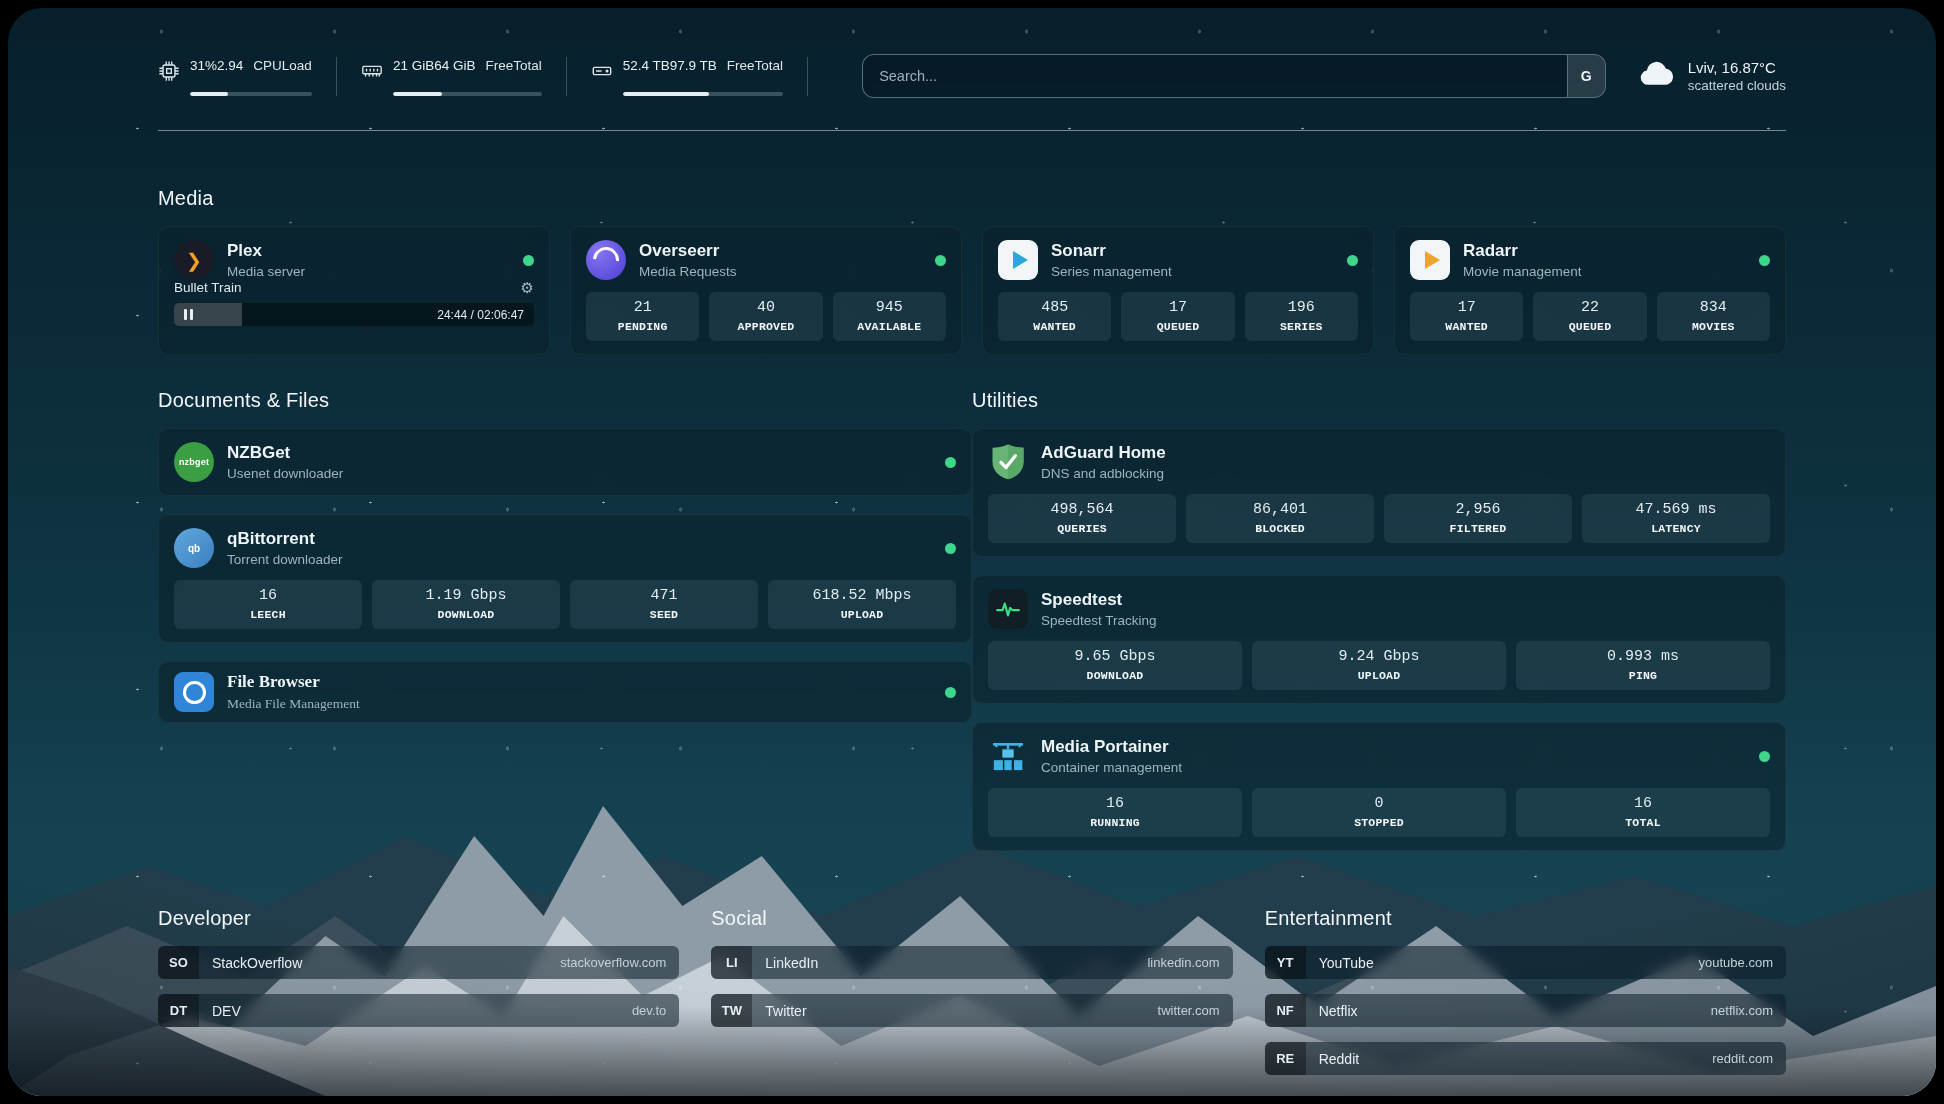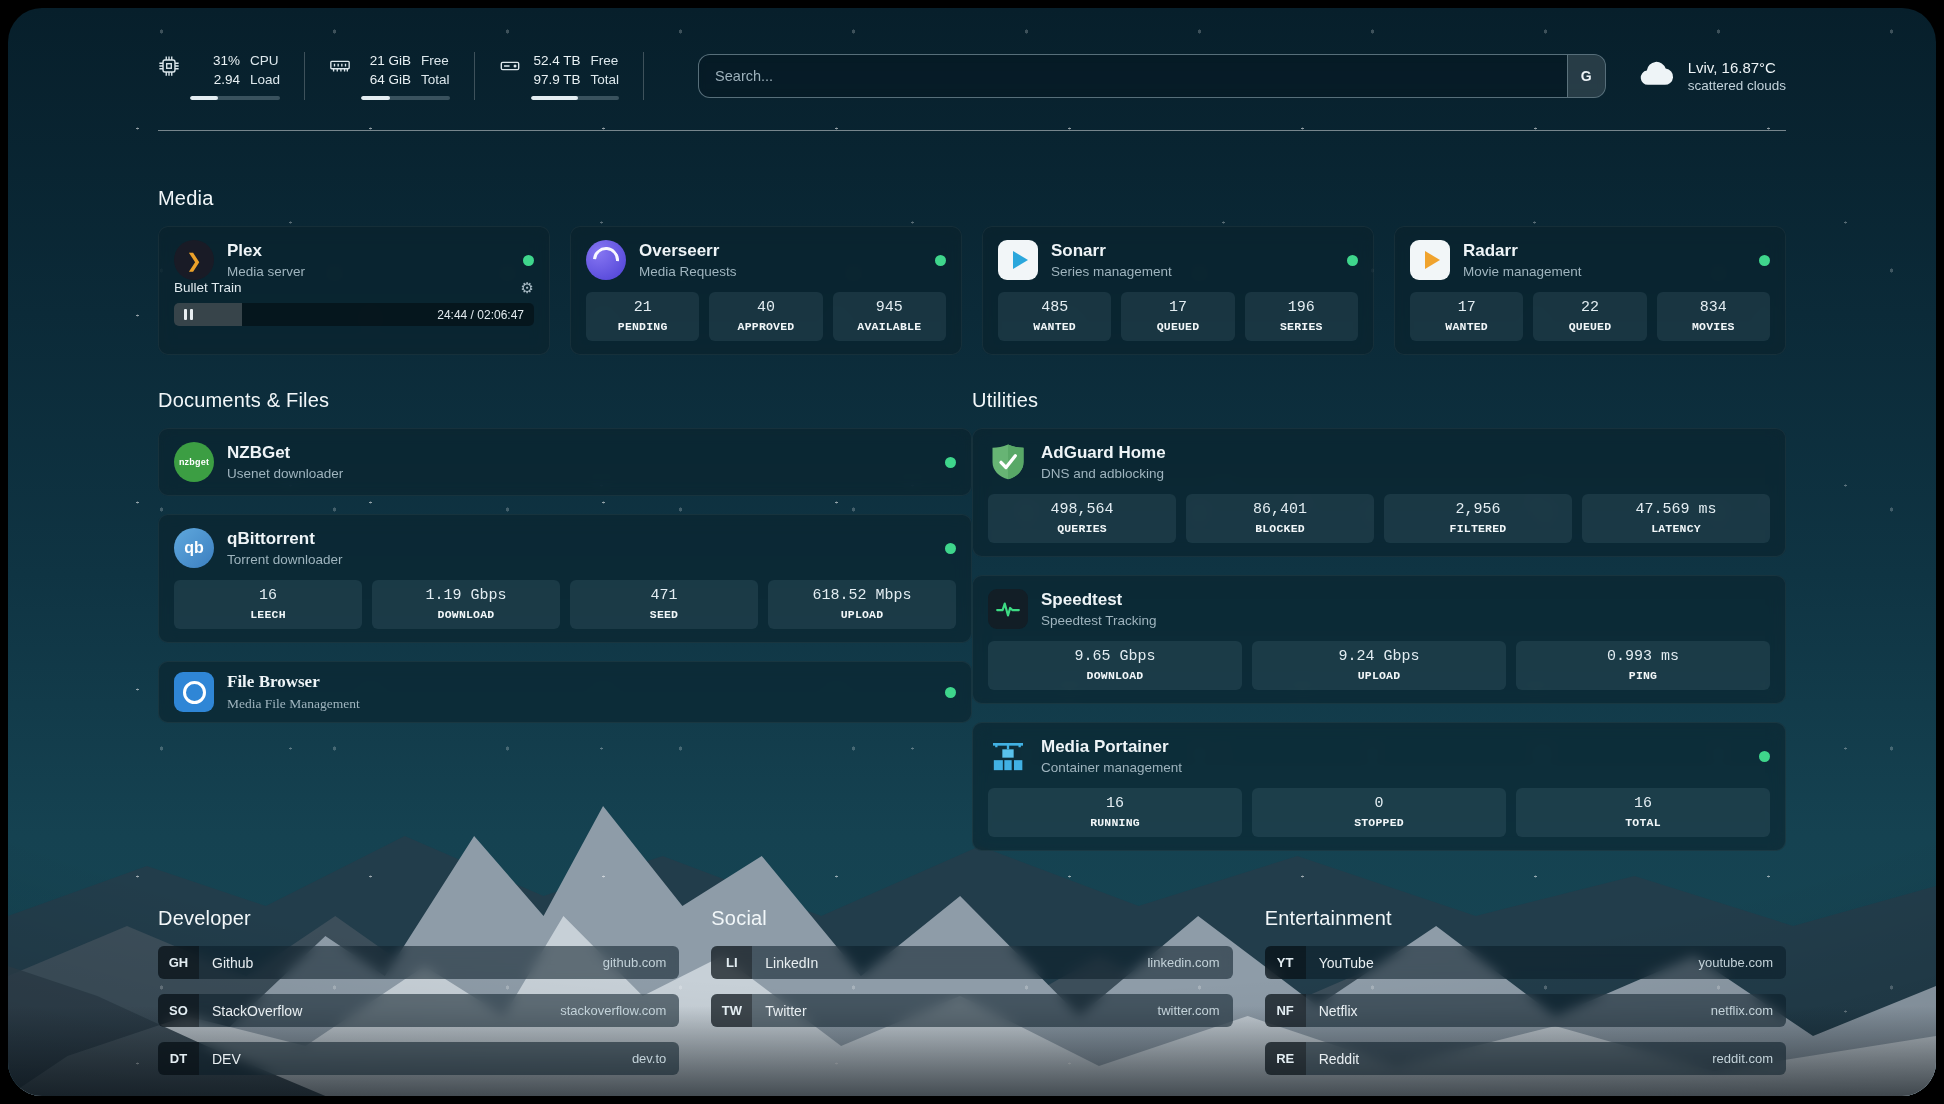--- a/index.html
+++ b/index.html
@@ -29,21 +29,21 @@
     position:absolute;left:0;right:0;bottom:0;height:90px;z-index:1;pointer-events:none;
     background:linear-gradient(180deg, transparent, rgba(6,14,20,.65));
   }
   .content{position:relative;z-index:2;height:100%;box-sizing:border-box;padding:0 150px;}
 
   
   .topbar{display:flex;align-items:center;padding-top:30px;}
   .monitor{display:flex;flex-direction:column;padding-right:24px;margin-right:24px;border-right:1px solid rgba(255,255,255,.22);}
   .mon-top{display:flex;align-items:flex-start;gap:10px;}
   .mon-icon{margin-top:3px;flex:none;}
-  .mon-col{display:flex;flex-direction:column;line-height:1.4;font-size:13.5px;color:#e9f1f4;}
+  .mon-col{display:flex;flex-direction:row;line-height:1.4;font-size:13.5px;color:#e9f1f4;}
   .mon-col.vals{align-items:flex-end;min-width:50px;}
   .mon-col.labs{color:#dce7ec;}
   .mon-bar{height:4px;margin:6px 0 0 32px;background:rgba(200,220,230,.26);border-radius:2px;overflow:hidden;}
   .mon-fill{height:100%;background:#e3edf2;border-radius:2px;width:0;}
   .searchbar{flex:1;display:flex;align-items:center;height:42px;margin:16px 30px;background:rgba(4,16,24,.32);
     border:1px solid rgba(170,195,205,.5);border-radius:12px;overflow:hidden;backdrop-filter:blur(4px);}
   .search-input{flex:1;background:transparent;border:none;outline:none;color:#e8eef1;font-size:14.5px;padding:0 16px;font-family:inherit;}
   .search-input::placeholder{color:#9db1bb;}
   .search-engine{width:38px;height:100%;border:none;border-left:1px solid rgba(170,195,205,.4);
     background:rgba(220,235,240,.16);color:#eef4f7;font-size:14px;font-weight:700;cursor:pointer;font-family:inherit;}
@@ -80,21 +80,21 @@
   .icon-square{width:40px;height:40px;border-radius:9px;display:flex;align-items:center;justify-content:center;flex:none;}
   .plex-bg{background:#191b26;color:#eba12a;font-size:19px;font-weight:700;}
   .overseerr-bg{background:radial-gradient(circle at 32% 30%,#8676f2,#4c3fd4);}
   .overseerr-bg .swirl{width:20px;height:20px;border-radius:50%;border:3px solid rgba(255,255,255,.95);
     border-left-color:transparent;border-bottom-color:transparent;transform:rotate(-40deg);}
   .sonarr-bg,.radarr-bg{background:#f2f6f8;}
   .tri{width:0;height:0;border-top:9px solid transparent;border-bottom:9px solid transparent;margin-left:4px;}
   .tri.blue{border-left:15px solid #2ba7dc;}
   .tri.orange{border-left:15px solid #f0a32e;}
   .nzbget-bg{background:#3c9e43;color:#fff;font-size:9px;font-weight:700;letter-spacing:.2px;}
-  .qbit-bg{background:linear-gradient(135deg,#5fa8dd,#3c7fc0);color:#fff;font-size:16px;font-weight:700;}
+  .qbit-bg{background:linear-gradient(135deg,#5fa8dd,#3c7fc0);color:#fff;font-size:10px;font-weight:700;}
   .filebrowser-bg{background:#2f86d6;}
   .filebrowser-bg .ring{width:17px;height:17px;border:3.5px solid #fff;border-radius:50%;}
   .speedtest-bg{background:#121e26;}
 
   
   .plex-now{margin-top:0;}
   .plex-title-row{display:flex;justify-content:space-between;align-items:center;font-size:13.5px;color:#dfe9ee;}
   .gear{color:#a7bac4;font-size:15px;cursor:pointer;line-height:1;}
   .plex-progress{margin-top:8px;height:23px;background:rgba(0,0,0,.38);border-radius:5px;position:relative;
     display:flex;align-items:center;overflow:hidden;}
@@ -499,25 +499,20 @@
 
         </div>
       </section>
     </div>
 
     <div class="bookmarks">
 
       <section>
         <h2 class="sec-title">Developer</h2>
         <div class="bm-row">
-          <span class="bm-abbr">GH</span>
-          <span class="bm-name">Github</span>
-          <span class="bm-url">github.com</span>
-        </div>
-        <div class="bm-row">
           <span class="bm-abbr">SO</span>
           <span class="bm-name">StackOverflow</span>
           <span class="bm-url">stackoverflow.com</span>
         </div>
         <div class="bm-row">
           <span class="bm-abbr">DT</span>
           <span class="bm-name">DEV</span>
           <span class="bm-url">dev.to</span>
         </div>
       </section>

